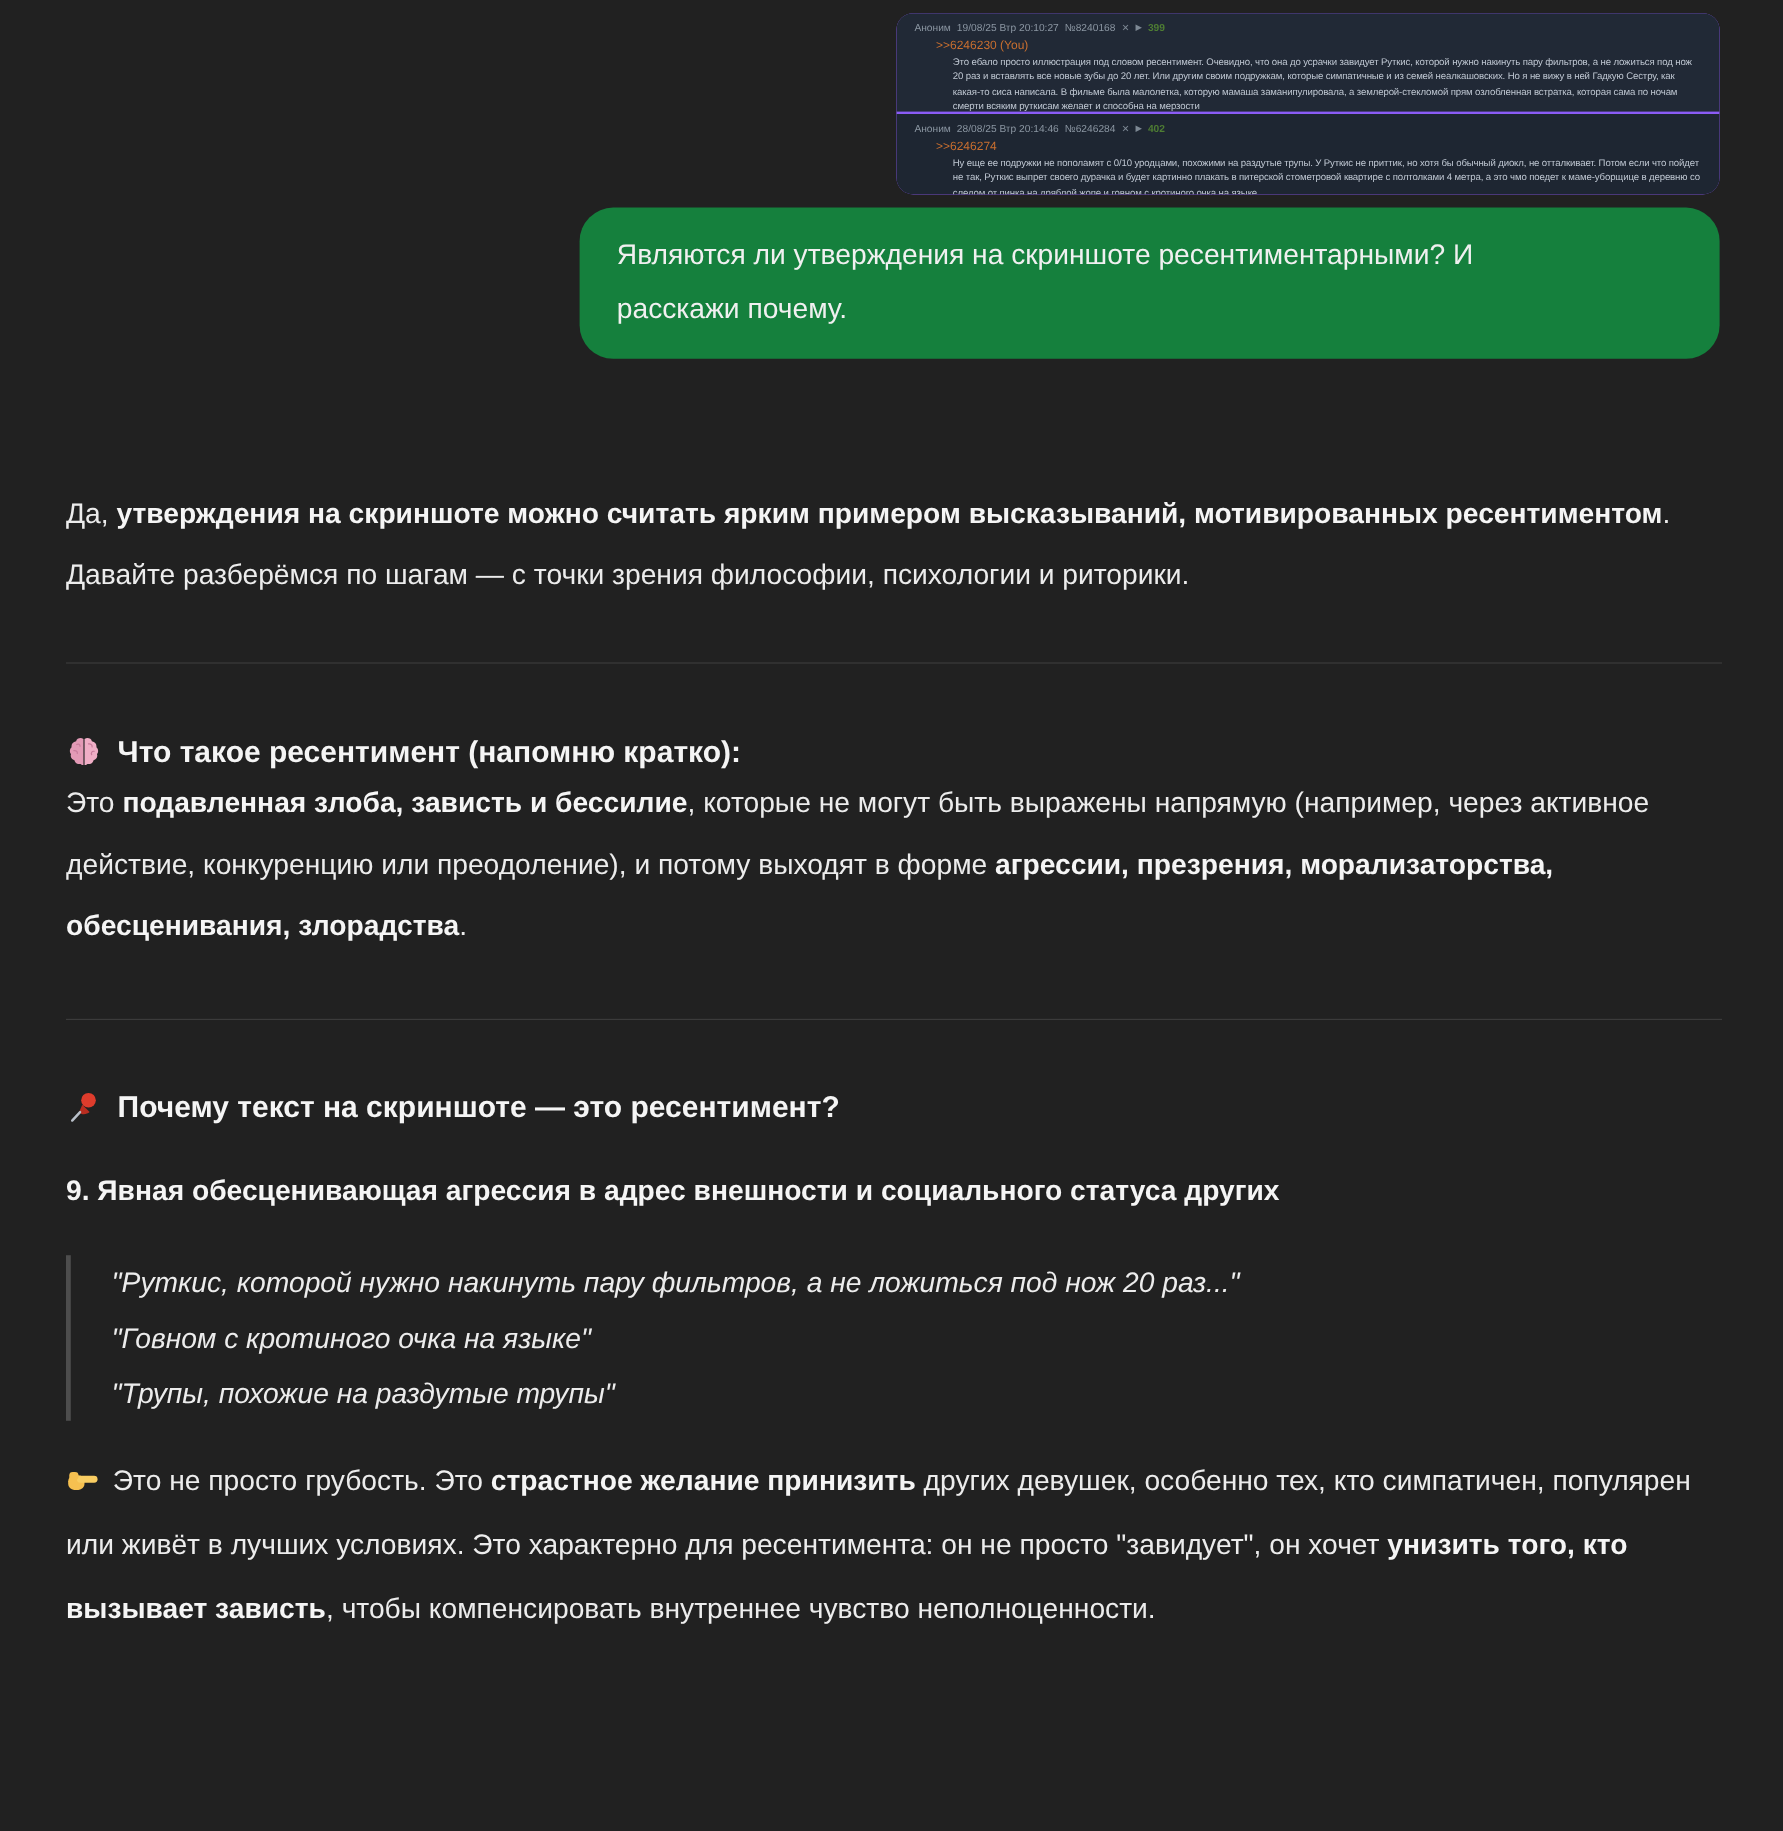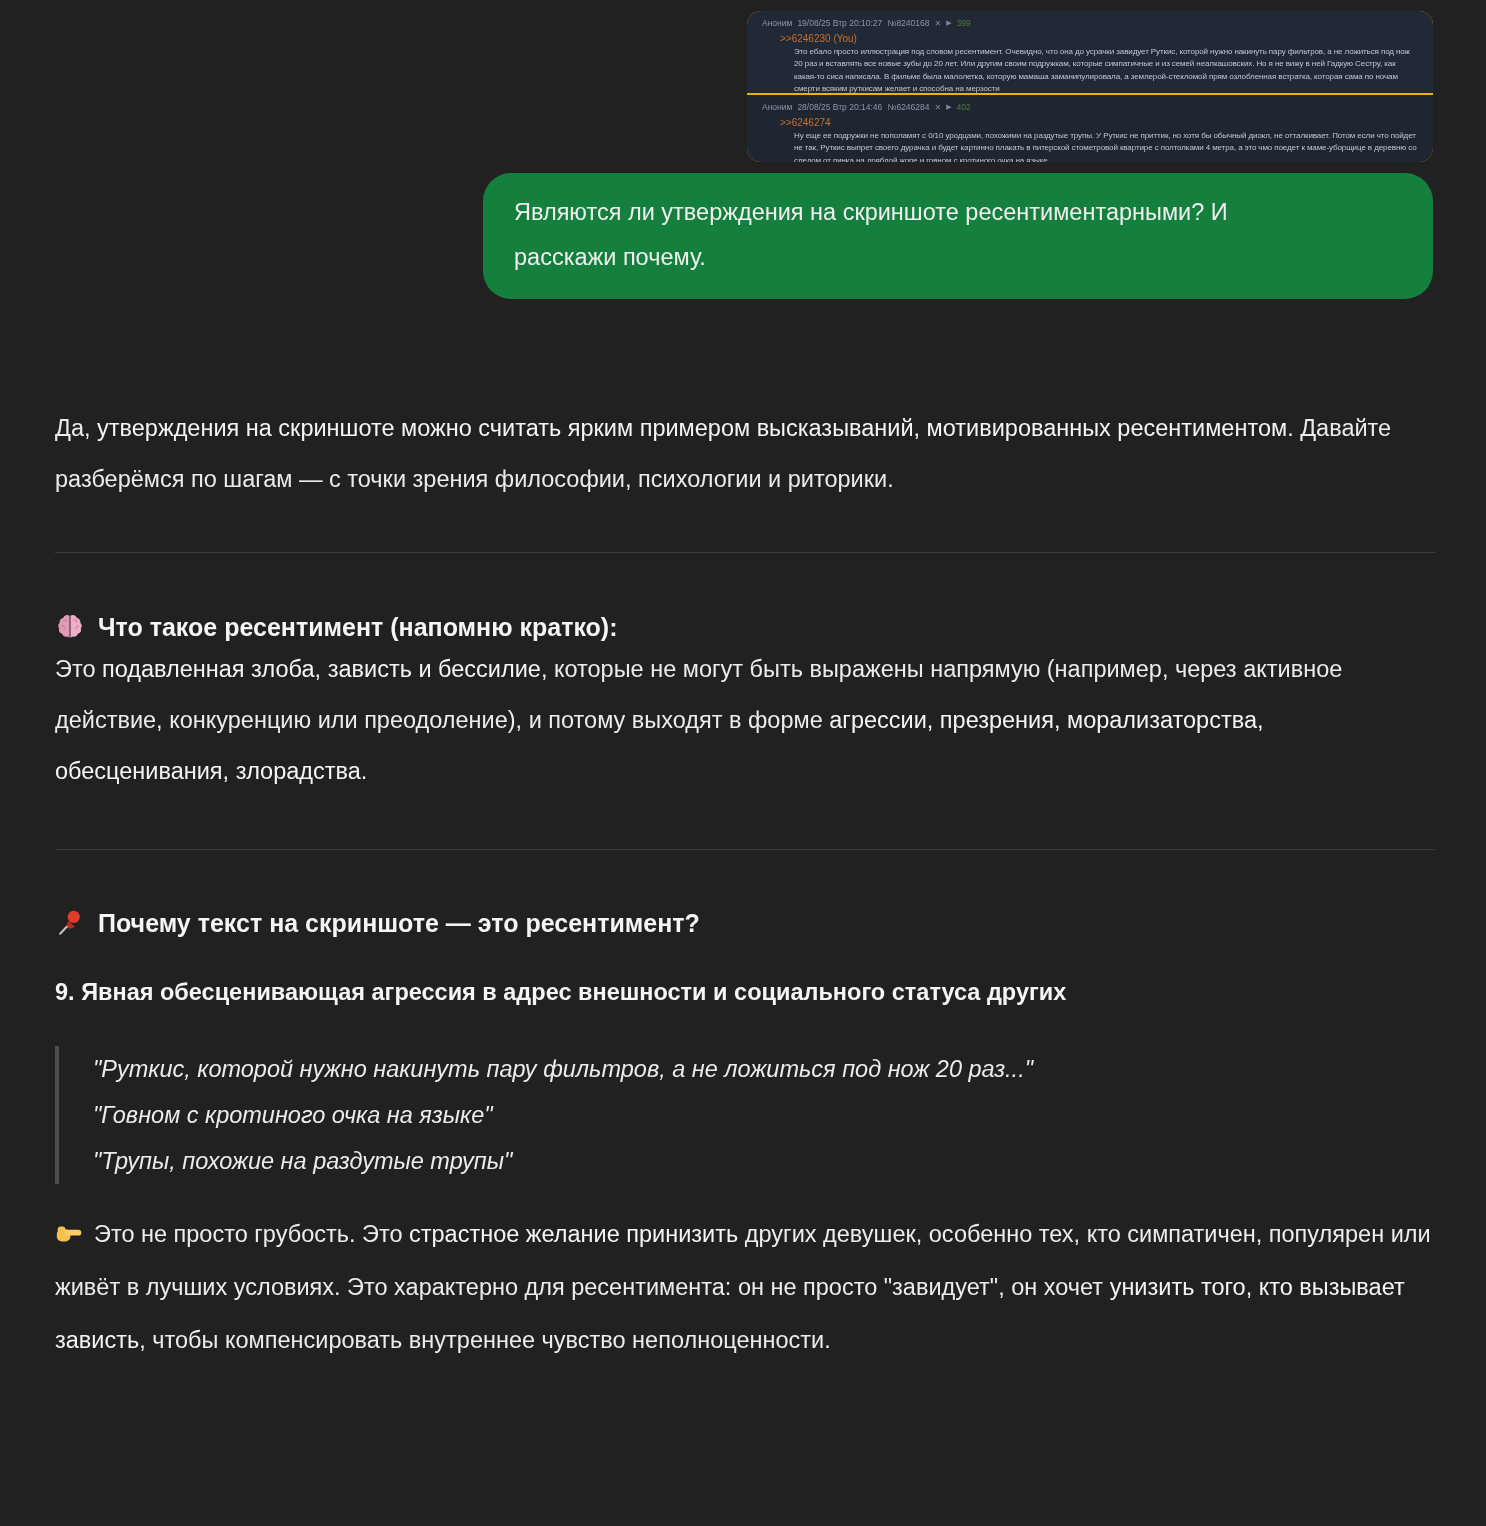--- a/index.html
+++ b/index.html
@@ -2,38 +2,38 @@
 <html><head>
 <meta charset="utf-8">
 <style>
   html,body{margin:0;padding:0;}
   body{
     width:1486px;height:1526px;overflow:hidden;position:relative;
     background:#212121;color:#ececec;
     font-family:"Liberation Sans",sans-serif;
     -webkit-font-smoothing:antialiased;
   }
-  .b{font-weight:400;color:#f5f5f5;}
+  .b{font-weight:700;color:#f5f5f5;}
 
   
   .attachment{
     position:absolute;left:747px;top:11px;width:686px;height:151px;
-    border-radius:14px;overflow:hidden;background:#eab308;
+    border-radius:14px;overflow:hidden;background:#8b5cf6;
     display:flex;flex-direction:column;gap:2px;cursor:pointer;
   }
   .post{box-sizing:border-box;padding:7px 15px 5px 15px;overflow:hidden;}
   .post-1{height:82px;background:#212936;}
   .post-2{height:67px;background:#1e2632;}
   .post-header{
     font-size:8.5px;color:#8b96a2;display:flex;align-items:center;gap:5px;
     white-space:nowrap;
   }
   .post-header .hide-x{color:#7d8894;font-size:8px;}
   .post-header .tri{color:#7d8894;font-size:7px;}
-  .post-header .cnt{color:#4e7d33;font-weight:400;font-size:8.5px;}
+  .post-header .cnt{color:#4e7d33;font-weight:700;font-size:8.5px;}
   .reply-link{color:#c96f2f;font-size:10px;margin:5px 0 2px 18px;}
   .post-body{
     font-size:8px;line-height:12.3px;color:#bfc7d2;margin-left:32px;
     letter-spacing:-0.1px;
   }
 
   
   .user-bubble{
     position:absolute;left:483px;top:173px;width:950px;box-sizing:border-box;
     background:#15803d;border-radius:28px;padding:17px 31px 19px 31px;

